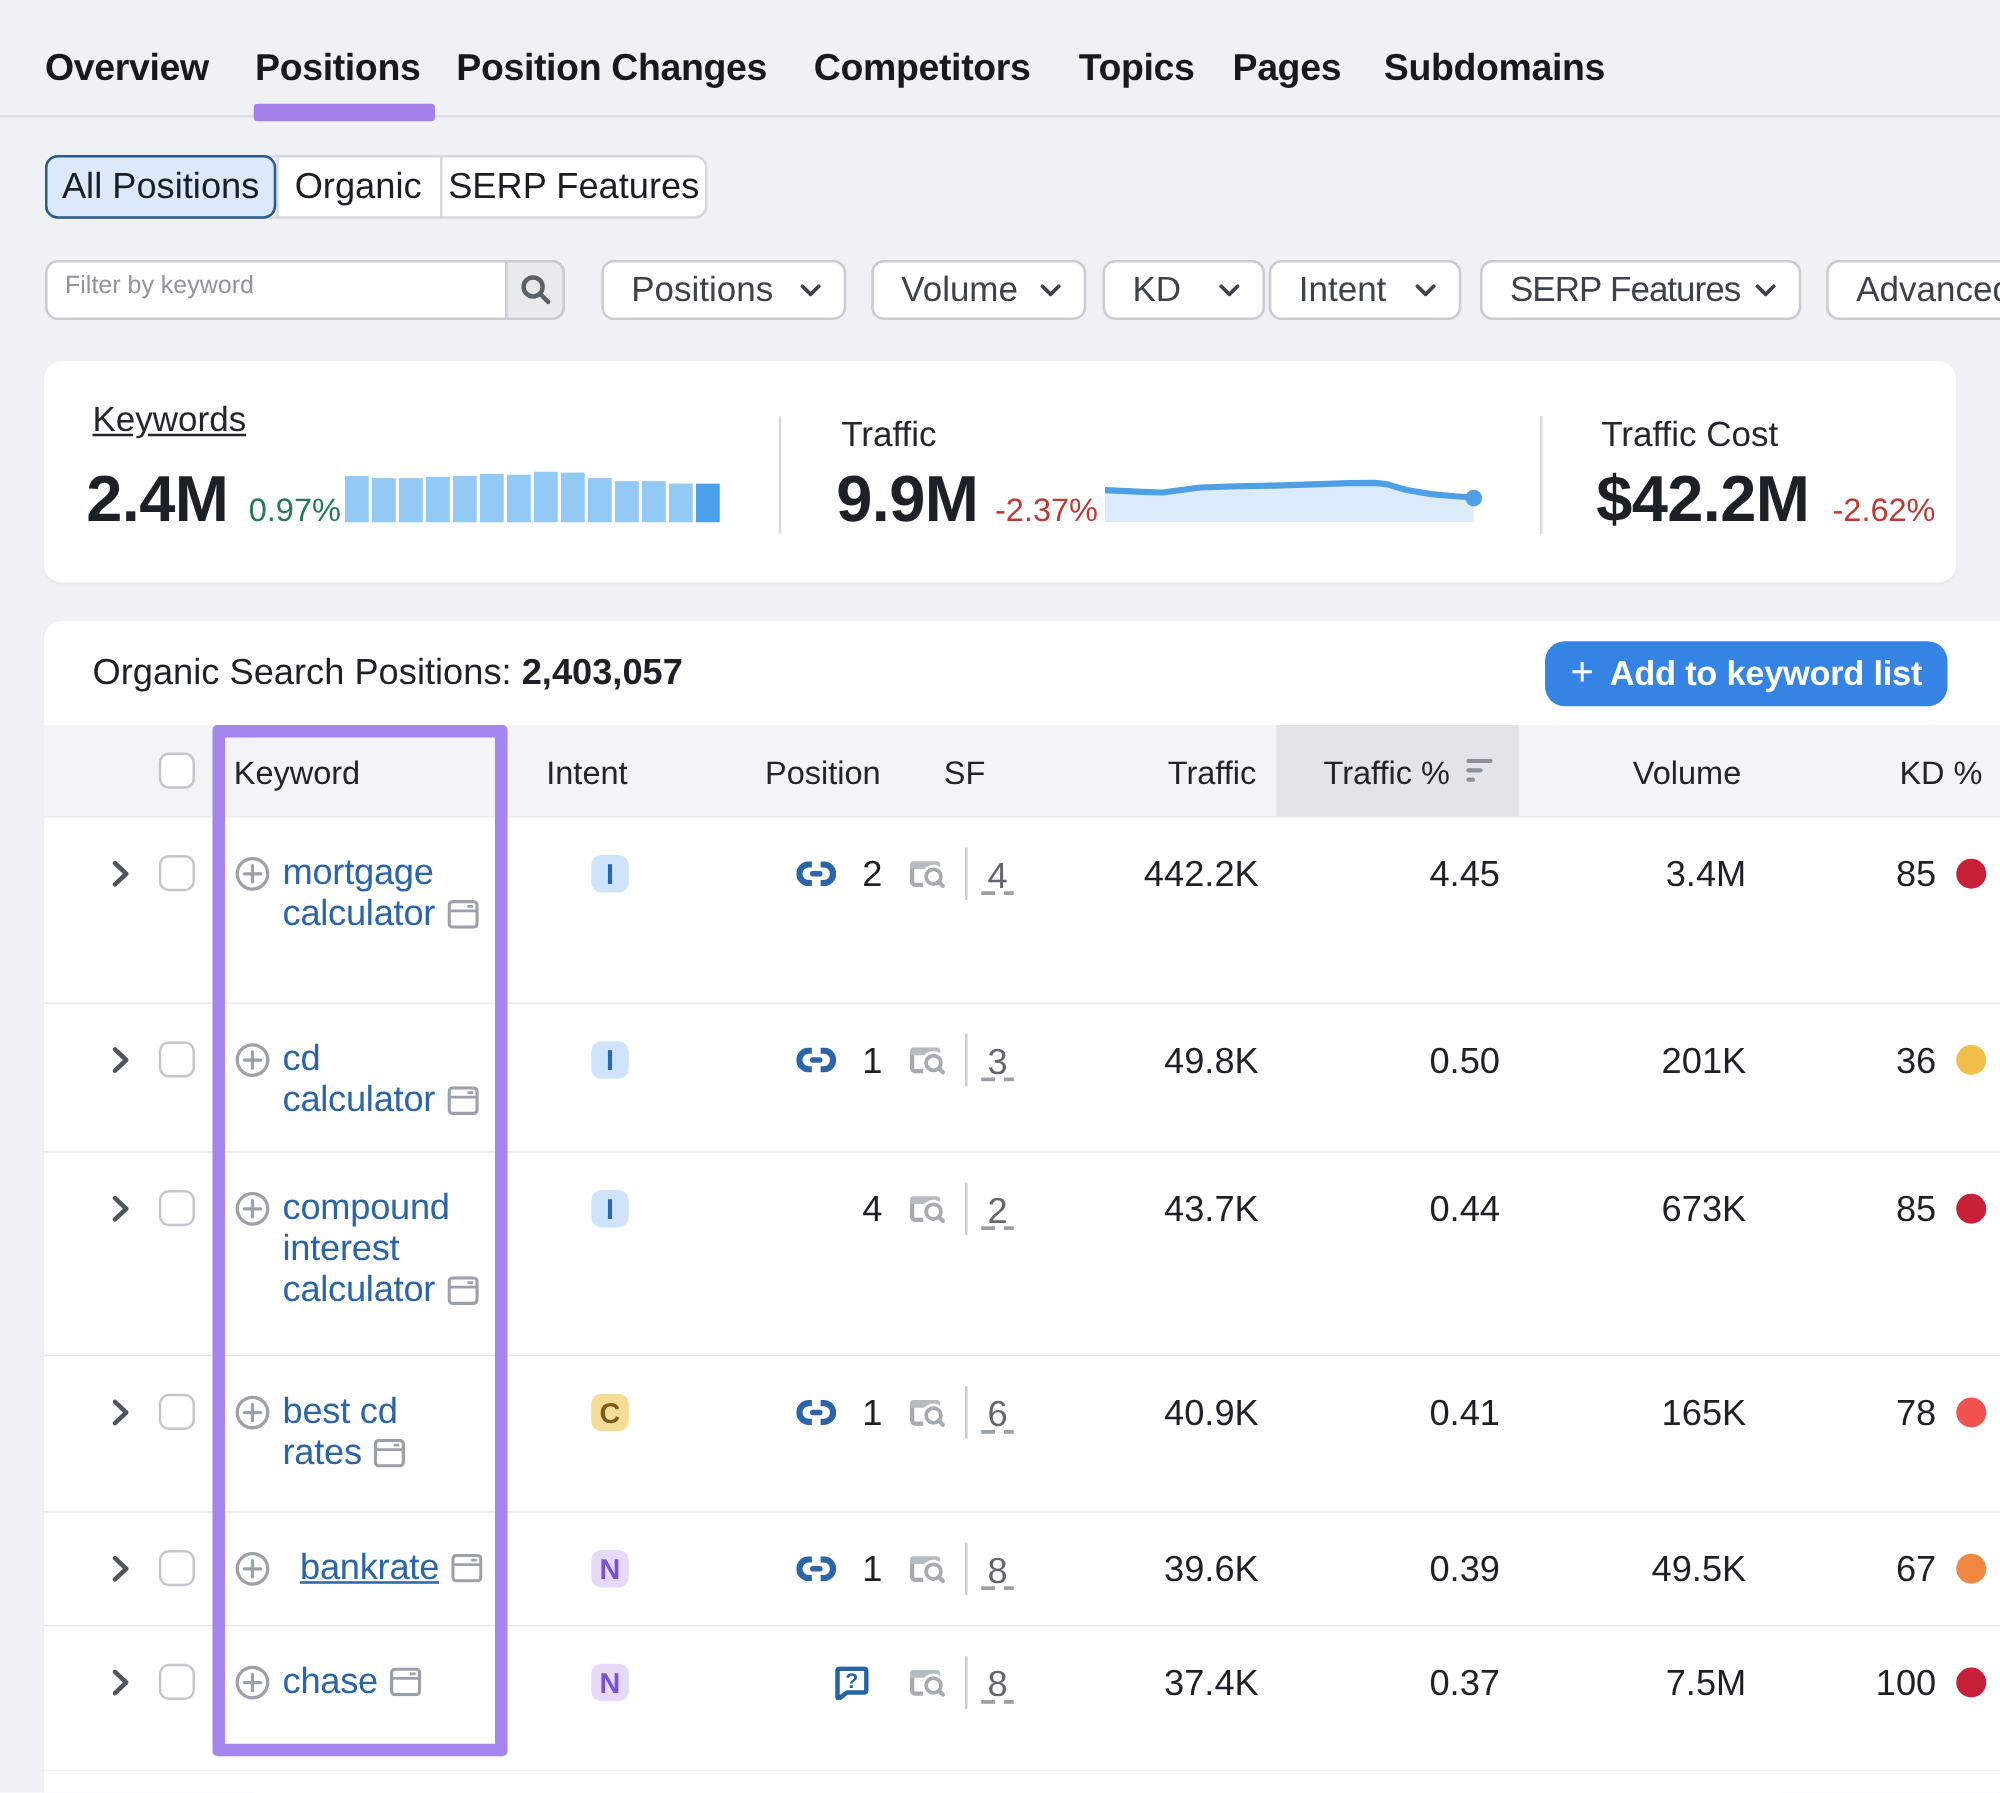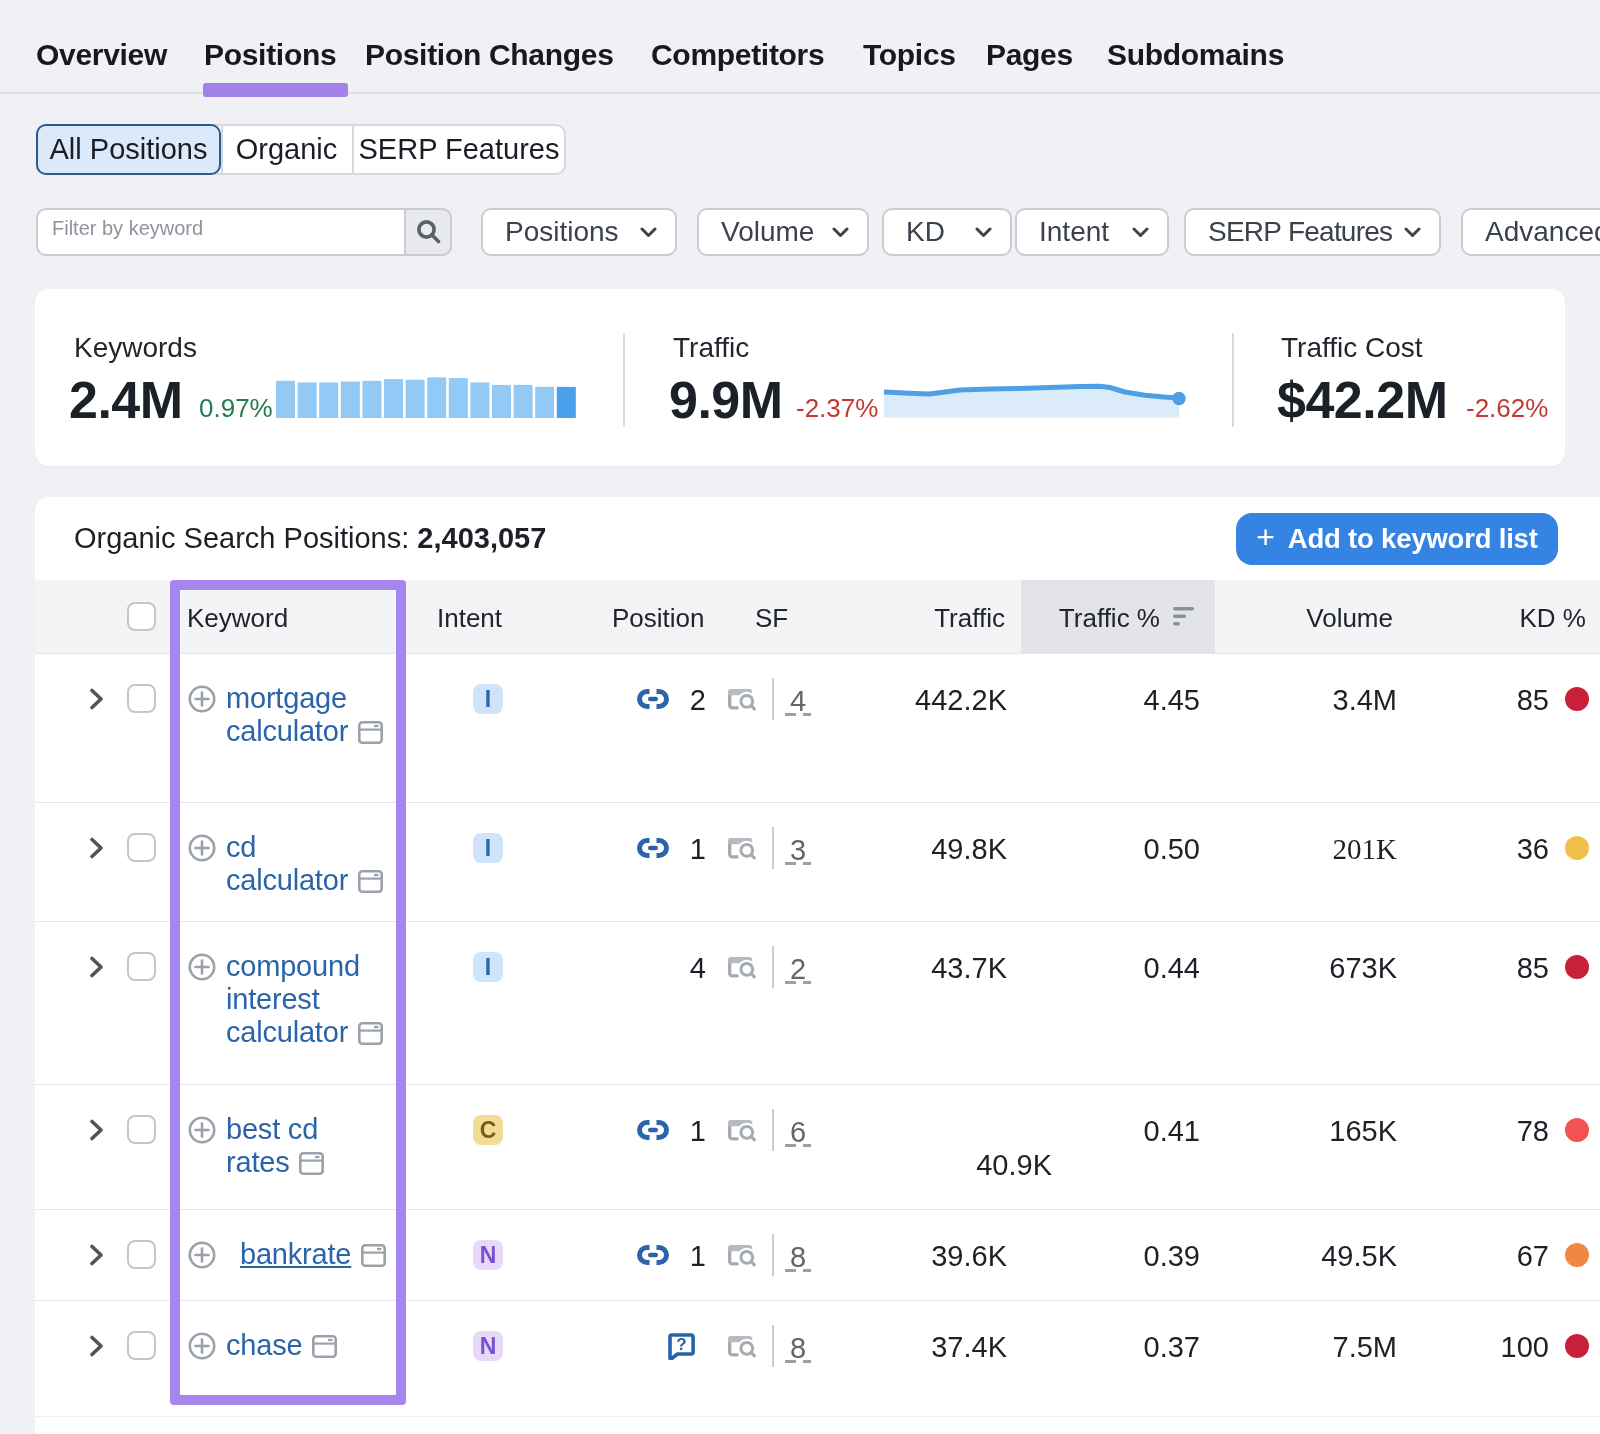--- a/index.html
+++ b/index.html
@@ -70,21 +70,21 @@
 <div class="drop" style="left:1184px;width:257px;">
     <span style="letter-spacing:-0.8px;">SERP&nbsp;Features</span>
     <svg width="17" height="11" viewBox="0 0 17 11">
       <path d="M2 2 L8.5 8.5 L15 2" fill="none" stroke="#3f444c" stroke-width="3" stroke-linecap="round" stroke-linejoin="round"></path>
     </svg>
   </div>
 <div class="drop" style="left:1461px;width:170px;">
     <span style="">Advanced</span>
   </div>
 <div class="card" style="left:35px;top:289px;width:1530px;height:177px;"></div>
-<div class="lbl" style="left:74px;top:332px;">Keywords</div>
+<div class="lbl" style="left:74px;top:320px;text-decoration:underline;">Keywords</div>
 <div class="big" style="left:69px;top:371px;">2.4M</div>
 <div class="pct" style="left:199px;top:393px;color:#267a52;">0.97%</div>
 <svg class="abs" style="left:276px;top:376px;" width="302" height="42" viewBox="0 0 302 42">
     <rect x="0.0" y="4.8" width="19" height="37.2" fill="#92c9f5"></rect>
     <rect x="21.6" y="6.5" width="19" height="35.5" fill="#92c9f5"></rect>
     <rect x="43.2" y="6.5" width="19" height="35.5" fill="#92c9f5"></rect>
     <rect x="64.8" y="5.5" width="19" height="36.5" fill="#92c9f5"></rect>
     <rect x="86.4" y="4.8" width="19" height="37.2" fill="#92c9f5"></rect>
     <rect x="108.0" y="3.1" width="19" height="38.9" fill="#92c9f5"></rect>
     <rect x="129.6" y="3.8" width="19" height="38.2" fill="#92c9f5"></rect>
@@ -198,21 +198,21 @@
 <path d="M3.7 8 V18.3 a2.6 2.6 0 0 0 2.6 2.6 H12.5" fill="none" stroke="#a6abb2" stroke-width="3.4"></path>
 <circle cx="20.8" cy="14.3" r="9.6" fill="#ffffff"></circle>
 <circle cx="20.8" cy="14.3" r="5.9" fill="none" stroke="#a6abb2" stroke-width="3"></circle>
 <line x1="25.2" y1="18.7" x2="28.3" y2="21.8" stroke="#a6abb2" stroke-width="3.3" stroke-linecap="round"></line>
   </svg>
 <div class="abs" style="left:772px;top:827px;width:2px;height:42px;background:#c9ccd2;"></div>
 <div class="sfnum" style="left:785px;top:835px;">3</div>
 <div class="sfdash" style="left:785px;top:862px;"></div>
 <div class="num" style="left:1007px;top:833px;">49.8K</div>
 <div class="num" style="left:1200px;top:833px;">0.50</div>
-<div class="num" style="left:1397px;top:833px;font-family:Liberation Serif, serif;">201K</div>
+<div class="num" style="left:1397px;top:833px;">201K</div>
 <div class="num" style="left:1549px;top:833px;">36</div>
 <div class="abs" style="left:1565px;top:836px;width:24px;height:24px;border-radius:50%;background:#f0c04a;"></div>
 <svg class="abs" style="left:89px;top:956px;" width="15" height="22" viewBox="0 0 15 22">
 <path d="M3 2.5 L12 11 L3 19.5" fill="none" stroke="#4f555e" stroke-width="3.6" stroke-linecap="round" stroke-linejoin="round"></path>
   </svg>
 <div class="cbx" style="left:127px;top:952px;"></div>
 <svg class="abs" style="left:188px;top:953px;" width="28" height="28" viewBox="0 0 28 28">
 <circle cx="14" cy="14" r="12.2" fill="none" stroke="#9ba1ab" stroke-width="2.6"></circle>
 <line x1="7.5" y1="14" x2="20.5" y2="14" stroke="#9ba1ab" stroke-width="2.6" stroke-linecap="round"></line>
 <line x1="14" y1="7.5" x2="14" y2="20.5" stroke="#9ba1ab" stroke-width="2.6" stroke-linecap="round"></line>
@@ -266,21 +266,21 @@
 <svg class="abs" style="left:726px;top:1118px;" width="31" height="27" viewBox="0 0 31 27">
 <path d="M2 8.2 V4.8 a2.8 2.8 0 0 1 2.8-2.8 H23.4 a2.8 2.8 0 0 1 2.8 2.8 V8.2 Z" fill="#b6bbc2"></path>
 <path d="M3.7 8 V18.3 a2.6 2.6 0 0 0 2.6 2.6 H12.5" fill="none" stroke="#a6abb2" stroke-width="3.4"></path>
 <circle cx="20.8" cy="14.3" r="9.6" fill="#ffffff"></circle>
 <circle cx="20.8" cy="14.3" r="5.9" fill="none" stroke="#a6abb2" stroke-width="3"></circle>
 <line x1="25.2" y1="18.7" x2="28.3" y2="21.8" stroke="#a6abb2" stroke-width="3.3" stroke-linecap="round"></line>
   </svg>
 <div class="abs" style="left:772px;top:1109px;width:2px;height:42px;background:#c9ccd2;"></div>
 <div class="sfnum" style="left:785px;top:1117px;">6</div>
 <div class="sfdash" style="left:785px;top:1144px;"></div>
-<div class="num" style="left:1052px;top:1115px;margin-top:34px;">40.9K</div>
+<div class="num" style="left:1007px;top:1115px;">40.9K</div>
 <div class="num" style="left:1200px;top:1115px;">0.41</div>
 <div class="num" style="left:1397px;top:1115px;">165K</div>
 <div class="num" style="left:1549px;top:1115px;">78</div>
 <div class="abs" style="left:1565px;top:1118px;width:24px;height:24px;border-radius:50%;background:#f05350;"></div>
 <svg class="abs" style="left:89px;top:1244px;" width="15" height="22" viewBox="0 0 15 22">
 <path d="M3 2.5 L12 11 L3 19.5" fill="none" stroke="#4f555e" stroke-width="3.6" stroke-linecap="round" stroke-linejoin="round"></path>
   </svg>
 <div class="cbx" style="left:127px;top:1240px;"></div>
 <svg class="abs" style="left:188px;top:1241px;" width="28" height="28" viewBox="0 0 28 28">
 <circle cx="14" cy="14" r="12.2" fill="none" stroke="#9ba1ab" stroke-width="2.6"></circle>

